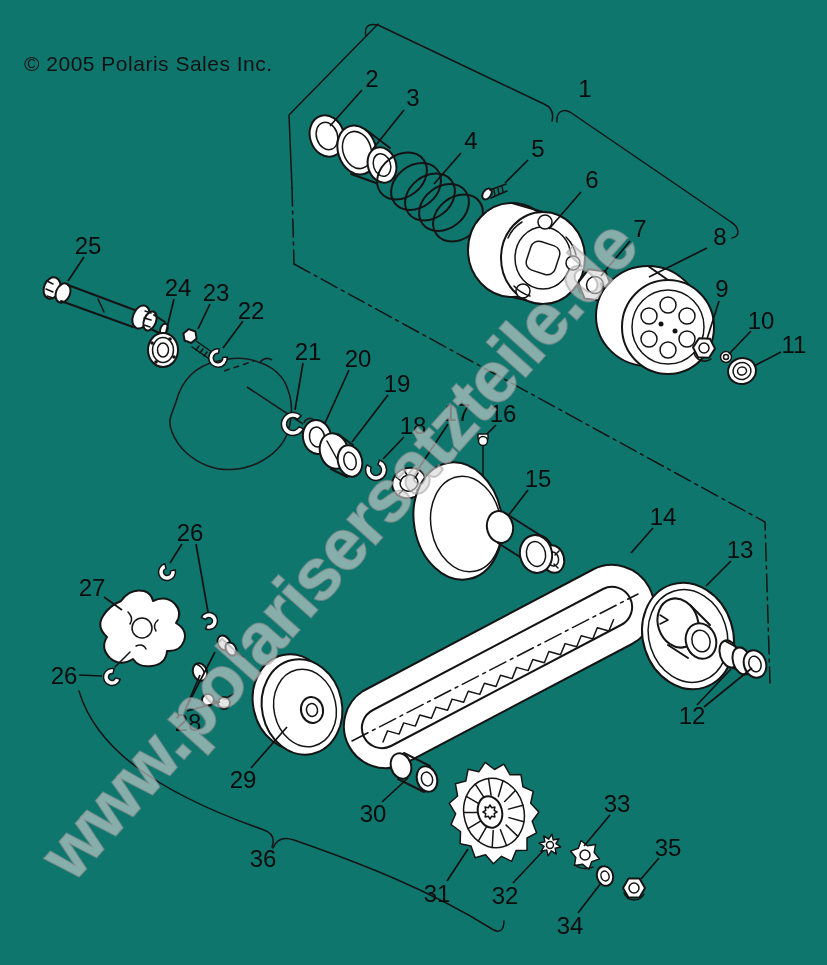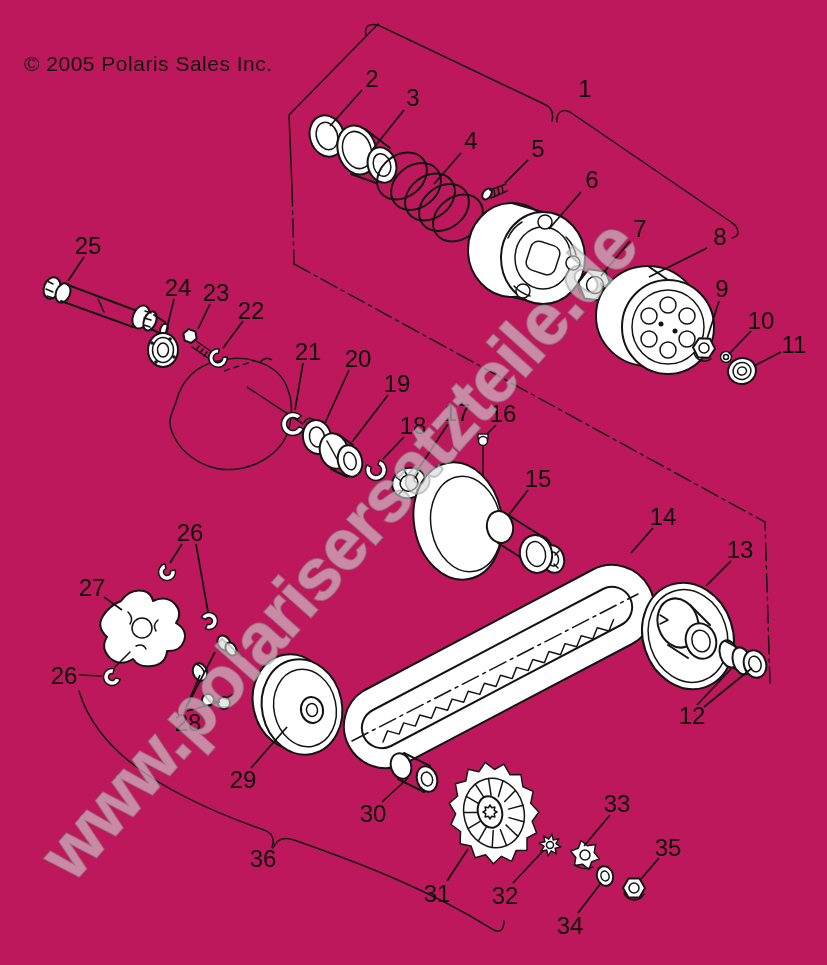--- a/index.html
+++ b/index.html
@@ -1,16 +1,16 @@
 <!DOCTYPE html>
 <html><head>
 <meta charset="utf-8">
 <style>
   html,body{margin:0;padding:0;background:#fff;}
-  .page{position:relative;width:827px;height:965px;background:#be185d;overflow:hidden;
+  .page{position:relative;width:827px;height:965px;background:#0f766e;overflow:hidden;
         font-family:"Liberation Sans",sans-serif;}
   .copyright{position:absolute;left:24px;top:52px;font-size:21px;color:#111;letter-spacing:.5px;white-space:nowrap;}
   .watermark{position:absolute;left:54px;top:830px;height:74px;line-height:74px;white-space:nowrap;
              font-size:72px;font-weight:bold;letter-spacing:-1px;
              transform:rotate(-48.2deg);transform-origin:0 50%;
              color:rgba(214,214,214,.62);-webkit-text-stroke:2px rgba(158,158,158,.55);
              pointer-events:none;z-index:5;}
   svg.art{position:absolute;left:0;top:0;z-index:2;}
   .ln{stroke:#141414;stroke-width:2;fill:none;stroke-linecap:round;stroke-linejoin:round;}
   .thin{stroke-width:1.5;}

